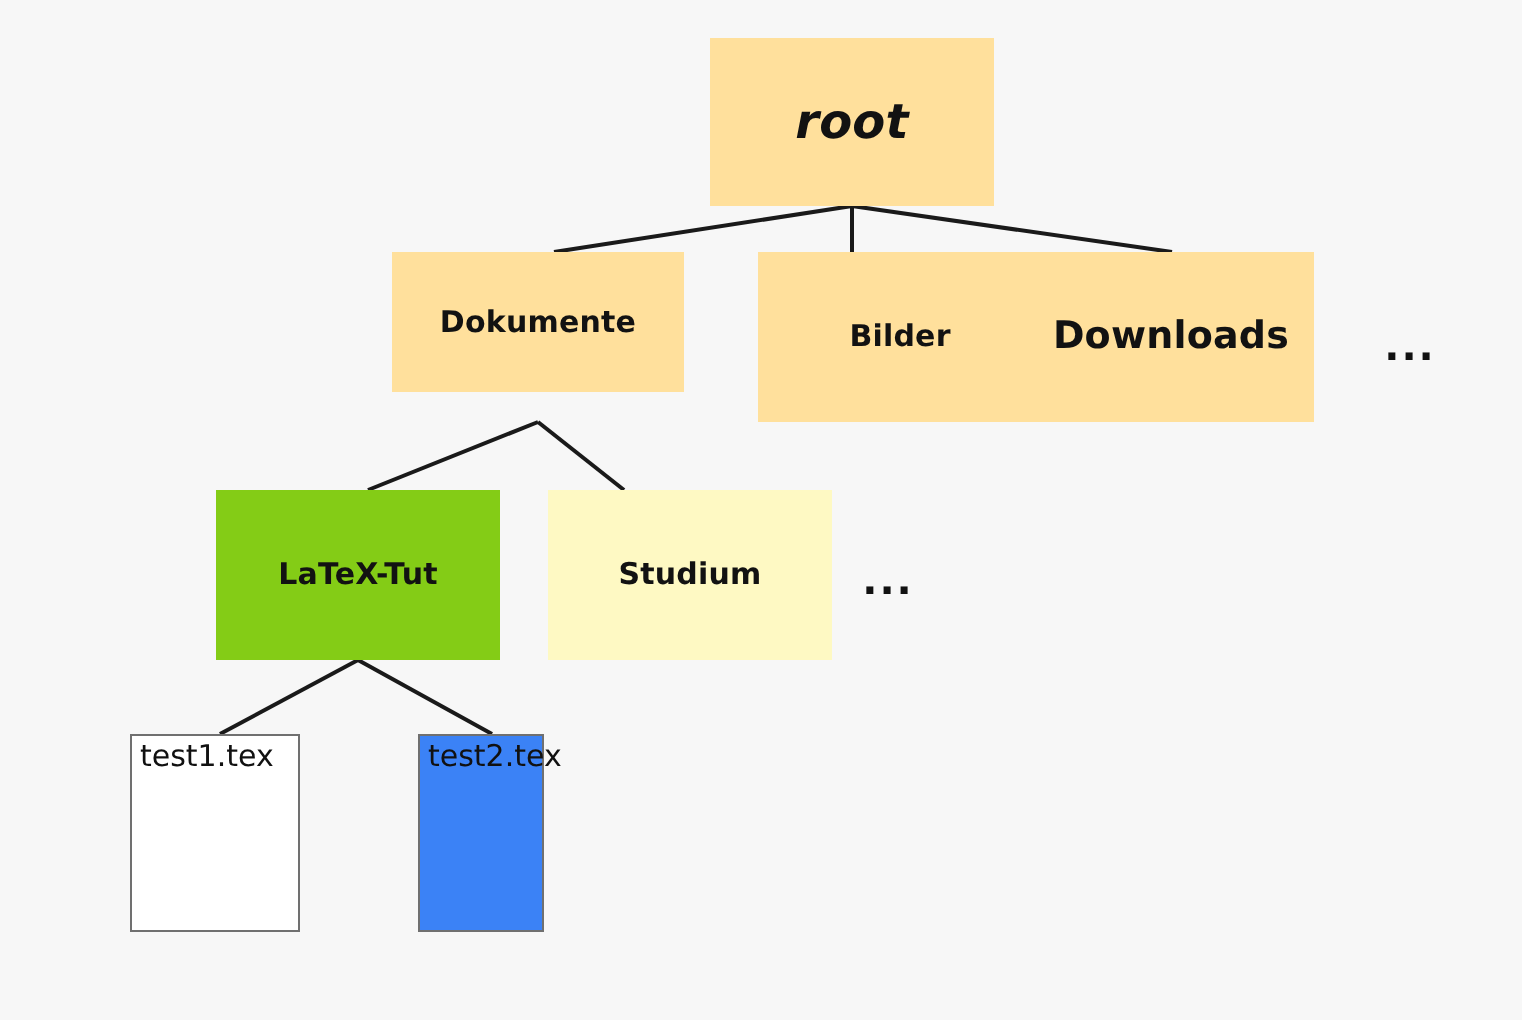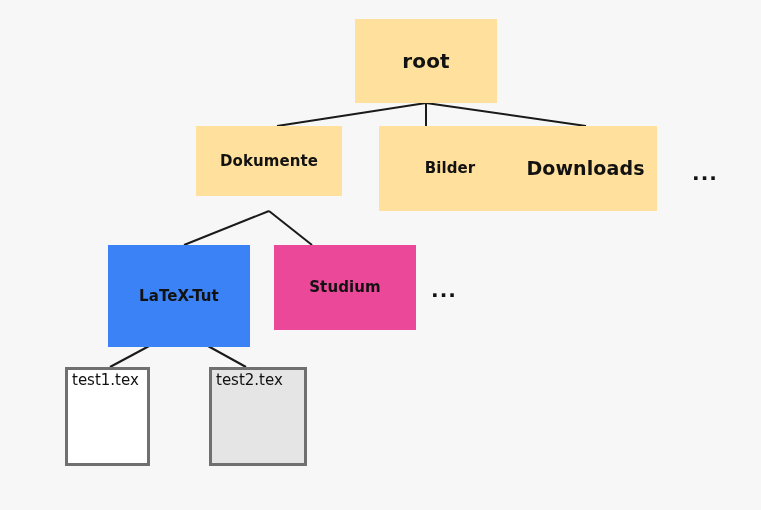--- a/index.html
+++ b/index.html
@@ -38,21 +38,21 @@
   }
   .folder .label {
     font-weight: bold;
     color: #121212;
     letter-spacing: 0.1px;
     text-align: center;
     line-height: 1.1;
   }
   .file {
     background: #ffffff;
-    border: 3px solid #701a75;
+    border: 1px solid #701a75;
     display: flex;
     align-items: flex-start;
     justify-content: flex-start;
   }
   .file .label {
     font-weight: normal;
     color: #111111;
     padding: 2px 3px 0 4px;
     line-height: 1.15;
     white-space: nowrap;
@@ -73,38 +73,38 @@
   <svg id="edges" viewBox="0 0 761 510" width="761" height="510">
       <line x1="426" y1="103" x2="277" y2="126" stroke="#1a1a1a" stroke-width="2"></line>
       <line x1="426" y1="103" x2="426" y2="126" stroke="#1a1a1a" stroke-width="2"></line>
       <line x1="426" y1="103" x2="586" y2="126" stroke="#1a1a1a" stroke-width="2"></line>
       <line x1="269" y1="211" x2="184" y2="245" stroke="#1a1a1a" stroke-width="2"></line>
       <line x1="269" y1="211" x2="312" y2="245" stroke="#1a1a1a" stroke-width="2"></line>
       <line x1="179" y1="330" x2="110" y2="367" stroke="#1a1a1a" stroke-width="2"></line>
       <line x1="179" y1="330" x2="246" y2="367" stroke="#1a1a1a" stroke-width="2"></line>
     </svg>
 <div class="node folder" style="left: 355px; top: 19px; width: 142px; height: 84px; background: rgb(255, 224, 156);">
-      <span class="label" style="font-size: 20px;">root</span>
+      <span class="label" style="font-size: 24px; font-style: italic;">root</span>
     </div>
     <div class="node folder" style="left: 196px; top: 126px; width: 146px; height: 70px; background: rgb(255, 224, 156);">
       <span class="label" style="font-size: 15px;">Dokumente</span>
     </div>
     <div class="node folder" style="left: 355px; top: 126px; width: 142px; height: 85px; background: rgb(255, 224, 156); margin-left: 24px;">
       <span class="label" style="font-size: 15px;">Bilder</span>
     </div>
     <div class="node folder" style="left: 514px; top: 126px; width: 143px; height: 85px; background: rgb(255, 224, 156);">
       <span class="label" style="font-size: 19px;">Downloads</span>
     </div>
-    <div class="node folder" style="left: 108px; top: 245px; width: 142px; height: 102px; background: #3b82f6;">
+    <div class="node folder" style="left: 108px; top: 245px; width: 142px; height: 85px; background: #84cc16;">
       <span class="label" style="font-size: 15px;">LaTeX-Tut</span>
     </div>
-    <div class="node folder" style="left: 274px; top: 245px; width: 142px; height: 85px; background: #ec4899;">
+    <div class="node folder" style="left: 274px; top: 245px; width: 142px; height: 85px; background: #fef9c3;">
       <span class="label" style="font-size: 15px;">Studium</span>
     </div>
     <div class="node file" style="left: 65px; top: 367px; width: 85px; height: 99px; background: rgb(255, 255, 255); border-color: rgb(112, 112, 112);">
       <span class="label" style="font-size: 15px;">test1.tex</span>
     </div>
-    <div class="node file" style="left: 209px; top: 367px; width: 98px; height: 99px; background: #e5e5e5; border-color: rgb(112, 112, 112);">
+    <div class="node file" style="left: 209px; top: 367px; width: 63px; height: 99px; background: #3b82f6; border-color: rgb(112, 112, 112);">
       <span class="label" style="font-size: 15px;">test2.tex</span>
     </div>
     <div class="ellipsis" style="left: 705px; top: 173px; font-size: 20px;">...</div>
     <div class="ellipsis" style="left: 444px; top: 290px; font-size: 20px;">...</div>
   </div>
 
 </body></html>

